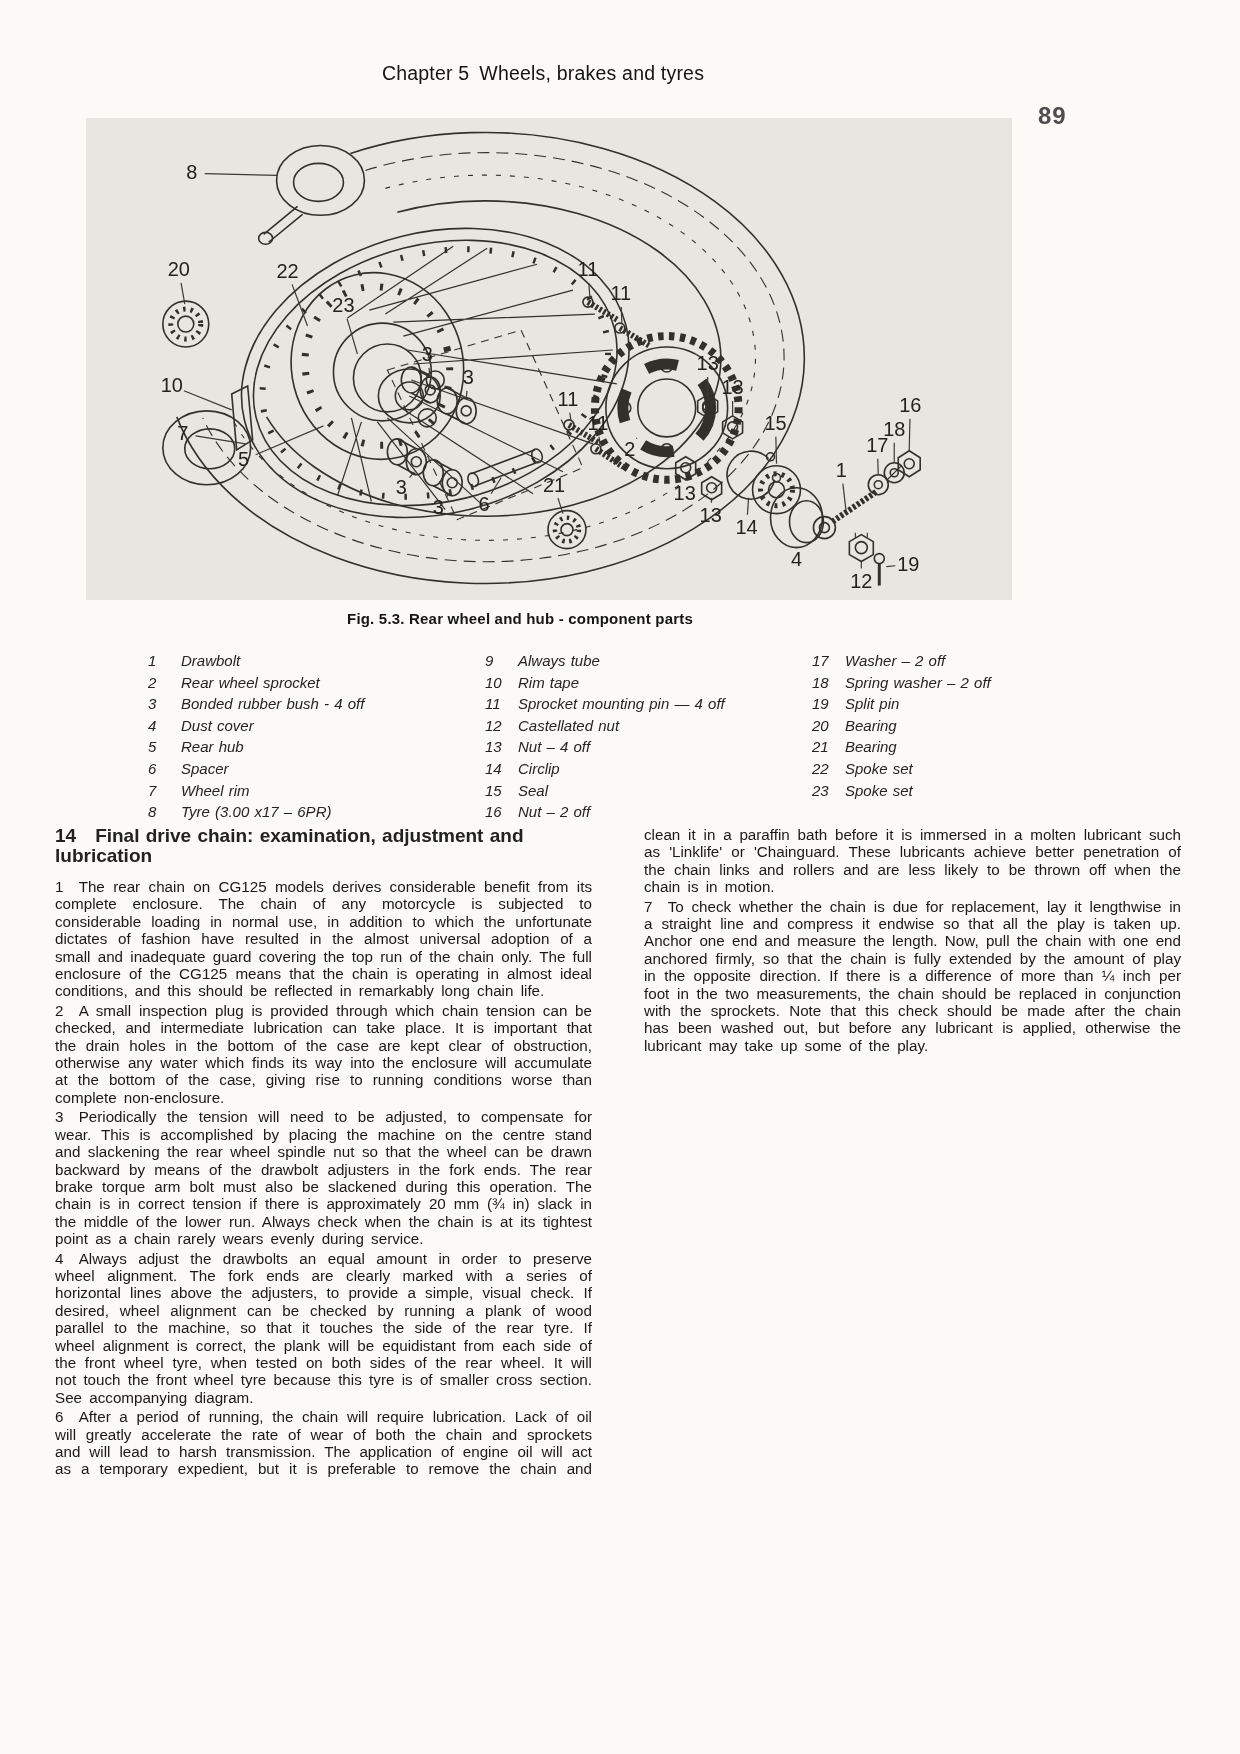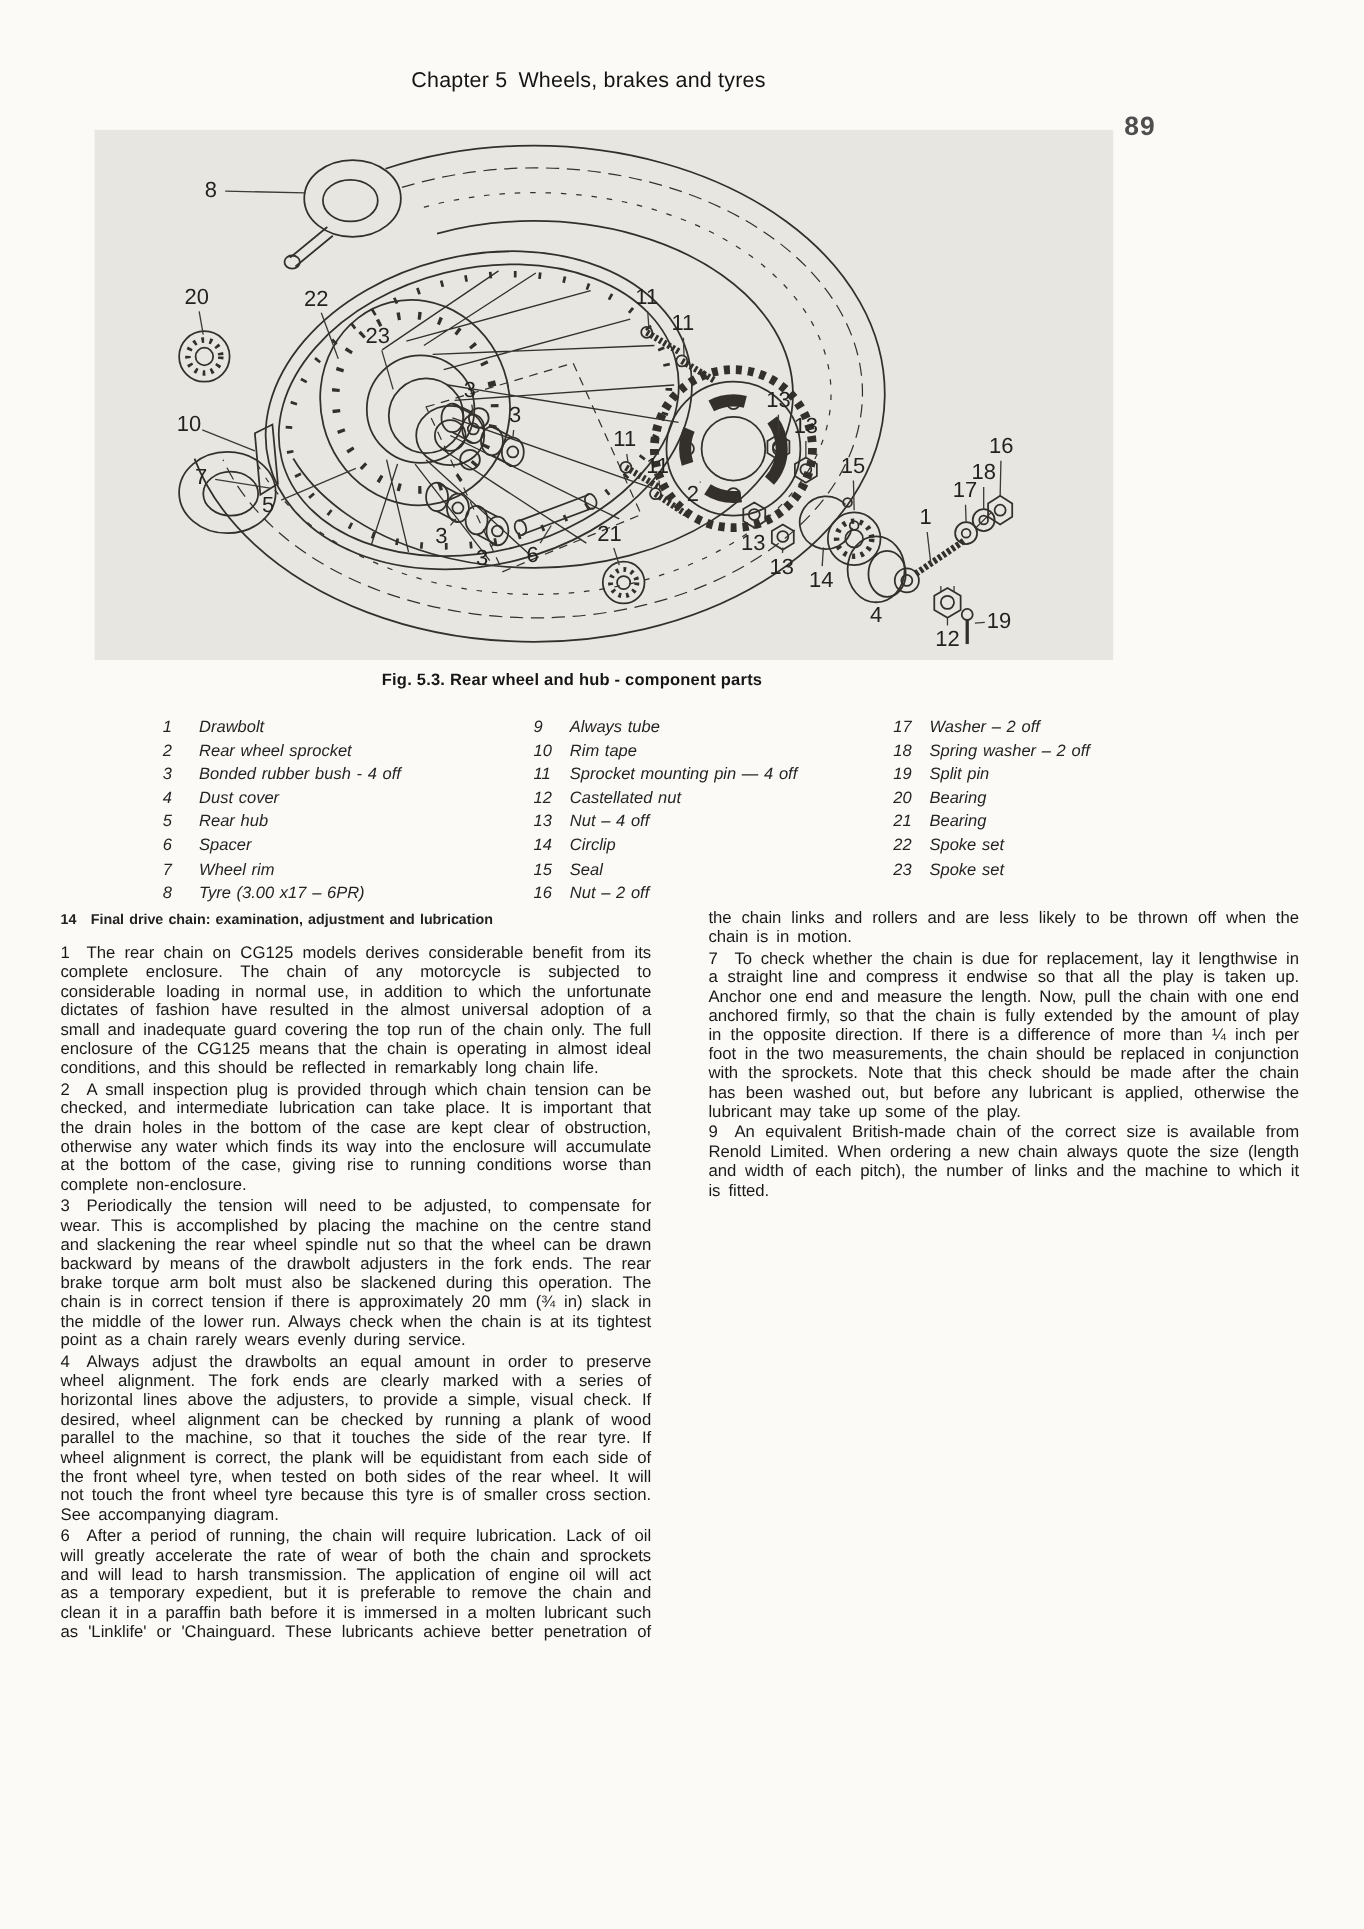--- a/index.html
+++ b/index.html
@@ -5,21 +5,21 @@
   html,body{margin:0;padding:0;}
   body{
     width:1240px;height:1754px;
     background:#fbfaf7;
     font-family:"Liberation Sans",sans-serif;
     color:#1b1b1b;
     position:relative;
     overflow:hidden;
   }
   
-  .page-header{position:absolute;top:62px;left:0;right:0;height:30px;}
+  .page-header{position:absolute;top:62px;left:16px;right:0;height:30px;}
   .chapter-title{
     position:absolute;left:0;right:170px;text-align:center;
     font-size:19.5px;color:#141414;letter-spacing:.2px;
   }
   .page-number{
     position:absolute;left:1022px;top:0;
     font-size:24px;font-weight:bold;color:#4e4e4e;letter-spacing:1px;margin-top:40px;
   }
   
   .figure-box{
@@ -51,21 +51,21 @@
   .pnum{flex:0 0 33px;}
   .pname b{font-weight:normal;}
   
   .article{
     position:absolute;top:826px;left:55px;width:1126px;height:668px;
     column-count:2;column-gap:52px;column-fill:auto;
     font-size:15.2px;line-height:17.4px;text-align:justify;
     word-spacing:3px;color:#191919;
   }
   .article h3{
-    font-size:13px;line-height:20px;font-weight:bold;margin:0 0 12px 0;
+    font-size:19px;line-height:20px;font-weight:bold;margin:0 0 12px 0;
     text-align:left;word-spacing:1px;color:#222;
   }
   .article p{margin:0 0 2px 0;}
   .article p b{font-weight:normal;}
 </style>
 </head>
 <body>
 
 <div class="page-header">
   <div class="chapter-title">Chapter 5 Wheels, brakes and tyres</div>
@@ -381,14 +381,13 @@
 </div>
 
 <div class="article">
   <h3>14 Final drive chain: examination, adjustment and lubrication</h3>
   <p>1 The rear chain on CG125 models derives considerable benefit from its complete enclosure. The chain of any motorcycle is subjected to considerable loading in normal use, in addition to which the unfortunate dictates of fashion have resulted in the almost universal adoption of a small and inadequate guard covering the top run of the chain only. The full enclosure of the CG125 means that the chain is operating in almost ideal conditions, and this should be reflected in remarkably long chain life.</p>
   <p>2 A small inspection plug is provided through which chain tension can be checked, and intermediate lubrication can take place. It is important that the drain holes in the bottom of the case are kept clear of obstruction, otherwise any water which finds its way into the enclosure will accumulate at the bottom of the case, giving rise to running conditions worse than complete non-enclosure.</p>
   <p>3 Periodically the tension will need to be adjusted, to compensate for wear. This is accomplished by placing the machine on the centre stand and slackening the rear wheel spindle nut so that the wheel can be drawn backward by means of the drawbolt adjusters in the fork ends. The rear brake torque arm bolt must also be slackened during this operation. The chain is in correct tension if there is approximately 20 mm (¾ in) slack in the middle of the lower run. Always check when the chain is at its tightest point as a chain rarely wears evenly during service.</p>
   <p>4 Always adjust the drawbolts an equal amount in order to preserve wheel alignment. The fork ends are clearly marked with a series of horizontal lines above the adjusters, to provide a simple, visual check. If desired, wheel alignment can be checked by running a plank of wood parallel to the machine, so that it touches the side of the rear tyre. If wheel alignment is correct, the plank will be equidistant from each side of the front wheel tyre, when tested on both sides of the rear wheel. It will not touch the front wheel tyre because this tyre is of smaller cross section. See accompanying diagram.</p>
   <p>6 After a period of running, the chain will require lubrication. Lack of oil will greatly accelerate the rate of wear of both the chain and sprockets and will lead to harsh transmission. The application of engine oil will act as a temporary expedient, but it is preferable to remove the chain and clean it in a paraffin bath before it is immersed in a molten lubricant such as 'Linklife' or 'Chainguard. These lubricants achieve better penetration of the chain links and rollers and are less likely to be thrown off when the chain is in motion.</p>
   <p><span>7 To check whether the chain is due for replacement, lay it lengthwise in a straight line and compress it endwise so that all the play is taken up. Anchor one end and measure the length. Now, pull the chain with one end anchored firmly, so that the chain is fully extended by the amount of play in the opposite direction. If there is a difference of more than ¼ inch per foot in the two measurements, the chain should be replaced in conjunction with the sprockets. Note that this check should be made </span><b>after</b><span> the chain has been washed out, but </span><b>before</b><span> any lubricant is applied, otherwise the lubricant may take up some of the play.</span></p>
-  <p>9 An equivalent British-made chain of the correct size is available from Renold Limited. When ordering a new chain always quote the size (length and width of each pitch), the number of links and the machine to which it is fitted.</p>
 </div>
 
 </body></html>

